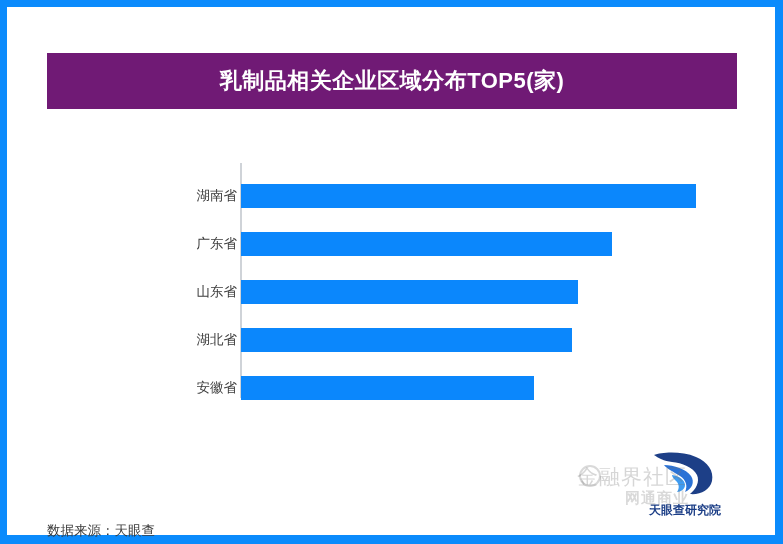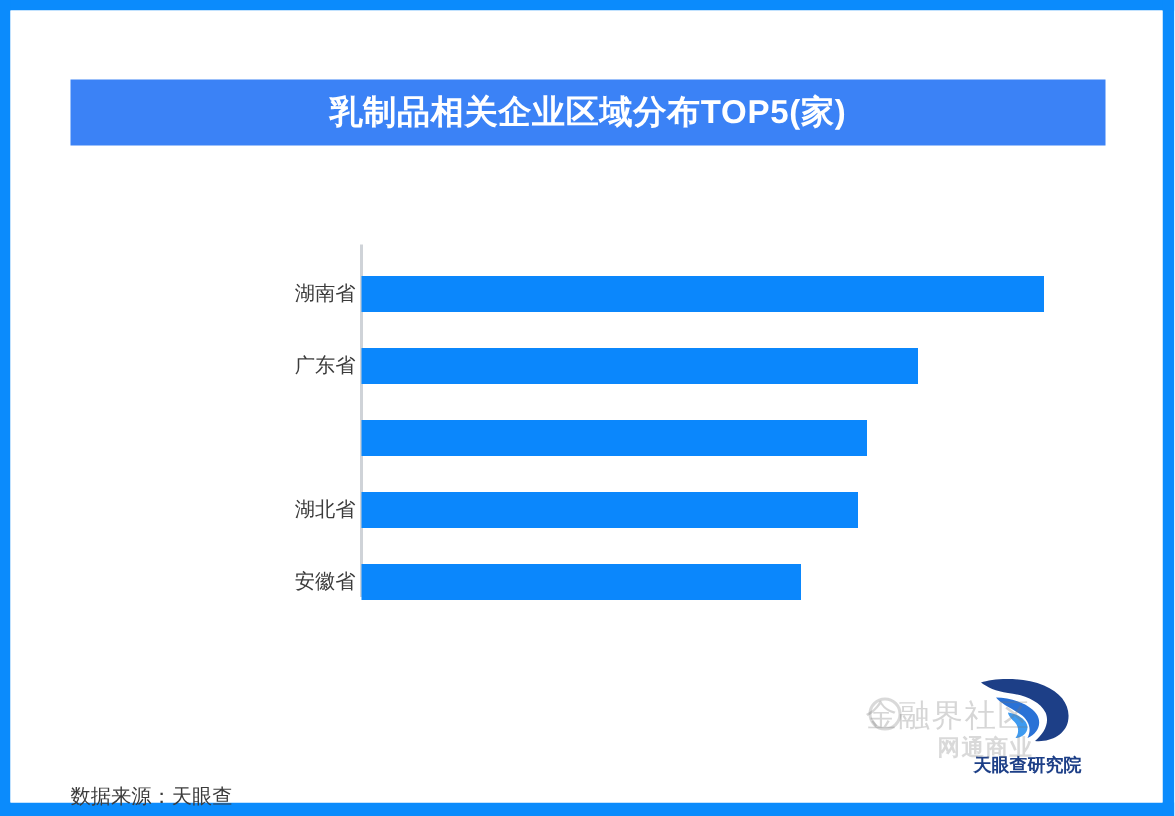--- a/index.html
+++ b/index.html
@@ -34,22 +34,22 @@
     right: 8px; bottom: 9px;
     background: #ffffff;
   }
 
   
   .title-banner {
     position: absolute;
     left: 40px;
     top: 46px;
     width: 690px;
-    height: 44px;
-    background: #3b82f6;
+    height: 56px;
+    background: #701a75;
     display: flex;
     align-items: center;
     justify-content: center;
   }
   .title-text {
     color: #ffffff;
     font-size: 22px;
     font-weight: bold;
     letter-spacing: 0.5px;
     white-space: nowrap;
@@ -199,20 +199,21 @@
         <div class="bar-label">湖南省</div>
         <div class="bar-rect" style="width:455px;"></div>
       </div>
 
       <div class="bar-row" style="top:76px;">
         <div class="bar-label">广东省</div>
         <div class="bar-rect" style="width:371px;"></div>
       </div>
 
       <div class="bar-row" style="top:124px;">
+        <div class="bar-label">山东省</div>
         <div class="bar-rect" style="width:337px;"></div>
       </div>
 
       <div class="bar-row" style="top:172px;">
         <div class="bar-label">湖北省</div>
         <div class="bar-rect" style="width:331px;"></div>
       </div>
 
       <div class="bar-row" style="top:220px;">
         <div class="bar-label">安徽省</div>

